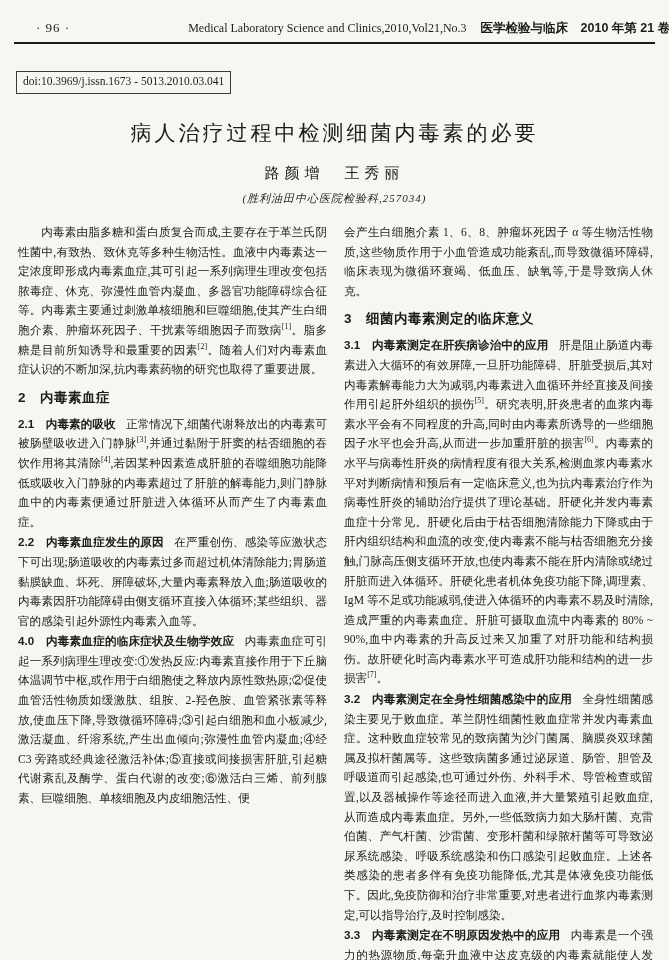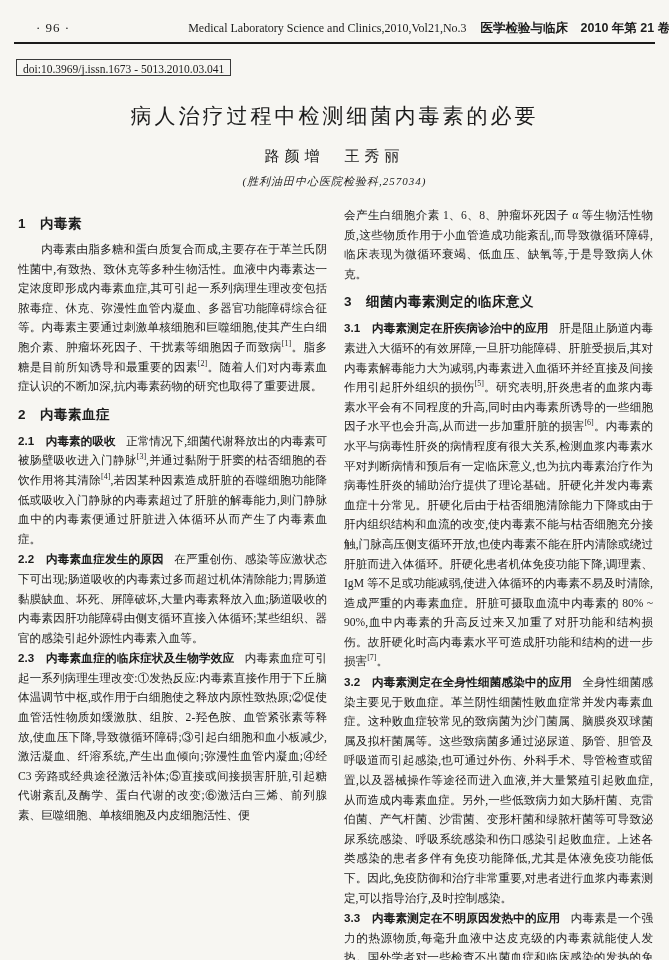--- a/index.html
+++ b/index.html
@@ -8,37 +8,37 @@
     background: #f7f6f2;
     color: #1c1c1c;
     font-family: "Liberation Serif", "DejaVu Serif", serif;
     overflow: hidden;
     position: relative;
   }
   
   .runhead {
     display: flex;
     align-items: baseline;
-    margin: 20px 14px 4px 14px;
+    margin: 20px 14px 16px 14px;
     border-bottom: 2px solid #1b1b1b;
     padding: 0 4px 5px 22px;
     white-space: nowrap;
   }
   .runhead .pageno { font-size: 13px; letter-spacing: 1px; }
   .runhead .jen { font-size: 12px; margin-left: 118px; }
   .runhead .jcn {
     font-size: 12.5px; font-weight: bold; margin-left: 14px;
     font-family: "Liberation Sans", "DejaVu Sans", sans-serif;
   }
   
   .doi-box {
     display: inline-block;
     margin: 11px 0 0 16px;
     border: 1px solid #3a3a3a;
-    padding: 3px 6px 0 6px;
+    padding: 3px 6px 6px 6px;
     font-size: 11.5px;
     background: transparent;
   }
   
   .title {
     text-align: center;
     margin-top: 25px;
     font-size: 21px;
     font-weight: normal;
     letter-spacing: 3px;
@@ -103,30 +103,29 @@
 
 
 <h1 class="title">病人治疗过程中检测细菌内毒素的必要</h1>
 <div class="authors">路颜增　王秀丽</div>
 <div class="affiliation">(胜利油田中心医院检验科,257034)</div>
 
 
 <div class="columns">
 
   <div class="col">
-    <h2>1　内毒素</h2>
     <p class="indent">内毒素由脂多糖和蛋白质复合而成,主要存在于革兰氏阴性菌中,有致热、致休克等多种生物活性。血液中内毒素达一定浓度即形成内毒素血症,其可引起一系列病理生理改变包括脓毒症、休克、弥漫性血管内凝血、多器官功能障碍综合征等。内毒素主要通过刺激单核细胞和巨噬细胞,使其产生白细胞介素、肿瘤坏死因子、干扰素等细胞因子而致病<sup>[1]</sup>。脂多糖是目前所知诱导和最重要的因素<sup>[2]</sup>。随着人们对内毒素血症认识的不断加深,抗内毒素药物的研究也取得了重要进展。</p>
 
     <h2>2　内毒素血症</h2>
 
     <p><span class="sublabel">2.1　内毒素的吸收</span><span>正常情况下,细菌代谢释放出的内毒素可被肠壁吸收进入门静脉<sup>[3]</sup>,并通过黏附于肝窦的枯否细胞的吞饮作用将其清除<sup>[4]</sup>,若因某种因素造成肝脏的吞噬细胞功能降低或吸收入门静脉的内毒素超过了肝脏的解毒能力,则门静脉血中的内毒素便通过肝脏进入体循环从而产生了内毒素血症。</span></p>
 
     <p><span class="sublabel">2.2　内毒素血症发生的原因</span><span>在严重创伤、感染等应激状态下可出现;肠道吸收的内毒素过多而超过机体清除能力;胃肠道黏膜缺血、坏死、屏障破坏,大量内毒素释放入血;肠道吸收的内毒素因肝功能障碍由侧支循环直接入体循环;某些组织、器官的感染引起外源性内毒素入血等。</span></p>
 
-    <p><span class="sublabel">2.3　内毒素血症的临床症状及生物学效应</span><span>内毒素血症可引起一系列病理生理改变:①发热反应:内毒素直接作用于下丘脑体温调节中枢,或作用于白细胞使之释放内原性致热原;②促使血管活性物质如缓激肽、组胺、2-羟色胺、血管紧张素等释放,使血压下降,导致微循环障碍;③引起白细胞和血小板减少,激活凝血、纤溶系统,产生出血倾向;弥漫性血管内凝血;④经 C3 旁路或经典途径激活补体;⑤直接或间接损害肝脏,引起糖代谢紊乱及酶学、蛋白代谢的改变;⑥激活白三烯、前列腺素、巨噬细胞、单核细胞及内皮细胞活性、便</span></p>
+    <p><span class="sublabel">4.0　内毒素血症的临床症状及生物学效应</span><span>内毒素血症可引起一系列病理生理改变:①发热反应:内毒素直接作用于下丘脑体温调节中枢,或作用于白细胞使之释放内原性致热原;②促使血管活性物质如缓激肽、组胺、2-羟色胺、血管紧张素等释放,使血压下降,导致微循环障碍;③引起白细胞和血小板减少,激活凝血、纤溶系统,产生出血倾向;弥漫性血管内凝血;④经 C3 旁路或经典途径激活补体;⑤直接或间接损害肝脏,引起糖代谢紊乱及酶学、蛋白代谢的改变;⑥激活白三烯、前列腺素、巨噬细胞、单核细胞及内皮细胞活性、便</span></p>
   </div>
 
   <div class="col">
     <p>会产生白细胞介素 1、6、8、肿瘤坏死因子 α 等生物活性物质,这些物质作用于小血管造成功能紊乱,而导致微循环障碍,临床表现为微循环衰竭、低血压、缺氧等,于是导致病人休克。</p>
 
     <h2>3　细菌内毒素测定的临床意义</h2>
 
     <p><span class="sublabel">3.1　内毒素测定在肝疾病诊治中的应用</span><span>肝是阻止肠道内毒素进入大循环的有效屏障,一旦肝功能障碍、肝脏受损后,其对内毒素解毒能力大为减弱,内毒素进入血循环并经直接及间接作用引起肝外组织的损伤<sup>[5]</sup>。研究表明,肝炎患者的血浆内毒素水平会有不同程度的升高,同时由内毒素所诱导的一些细胞因子水平也会升高,从而进一步加重肝脏的损害<sup>[6]</sup>。内毒素的水平与病毒性肝炎的病情程度有很大关系,检测血浆内毒素水平对判断病情和预后有一定临床意义,也为抗内毒素治疗作为病毒性肝炎的辅助治疗提供了理论基础。肝硬化并发内毒素血症十分常见。肝硬化后由于枯否细胞清除能力下降或由于肝内组织结构和血流的改变,使内毒素不能与枯否细胞充分接触,门脉高压侧支循环开放,也使内毒素不能在肝内清除或绕过肝脏而进入体循环。肝硬化患者机体免疫功能下降,调理素、IgM 等不足或功能减弱,使进入体循环的内毒素不易及时清除,造成严重的内毒素血症。肝脏可摄取血流中内毒素的 80% ~ 90%,血中内毒素的升高反过来又加重了对肝功能和结构损伤。故肝硬化时高内毒素水平可造成肝功能和结构的进一步损害<sup>[7]</sup>。</span></p>
 
     <p><span class="sublabel">3.2　内毒素测定在全身性细菌感染中的应用</span><span>全身性细菌感染主要见于败血症。革兰阴性细菌性败血症常并发内毒素血症。这种败血症较常见的致病菌为沙门菌属、脑膜炎双球菌属及拟杆菌属等。这些致病菌多通过泌尿道、肠管、胆管及呼吸道而引起感染,也可通过外伤、外科手术、导管检查或留置,以及器械操作等途径而进入血液,并大量繁殖引起败血症,从而造成内毒素血症。另外,一些低致病力如大肠杆菌、克雷伯菌、产气杆菌、沙雷菌、变形杆菌和绿脓杆菌等可导致泌尿系统感染、呼吸系统感染和伤口感染引起败血症。上述各类感染的患者多伴有免疫功能降低,尤其是体液免疫功能低下。因此,免疫防御和治疗非常重要,对患者进行血浆内毒素测定,可以指导治疗,及时控制感染。</span></p>

